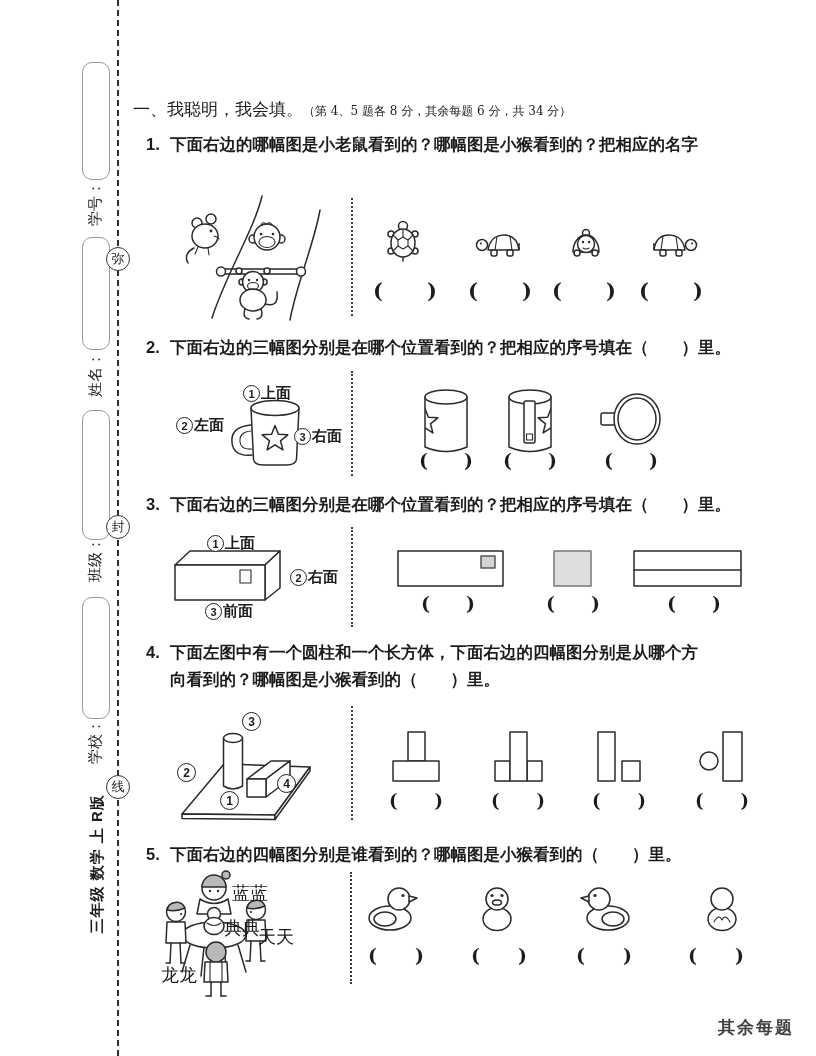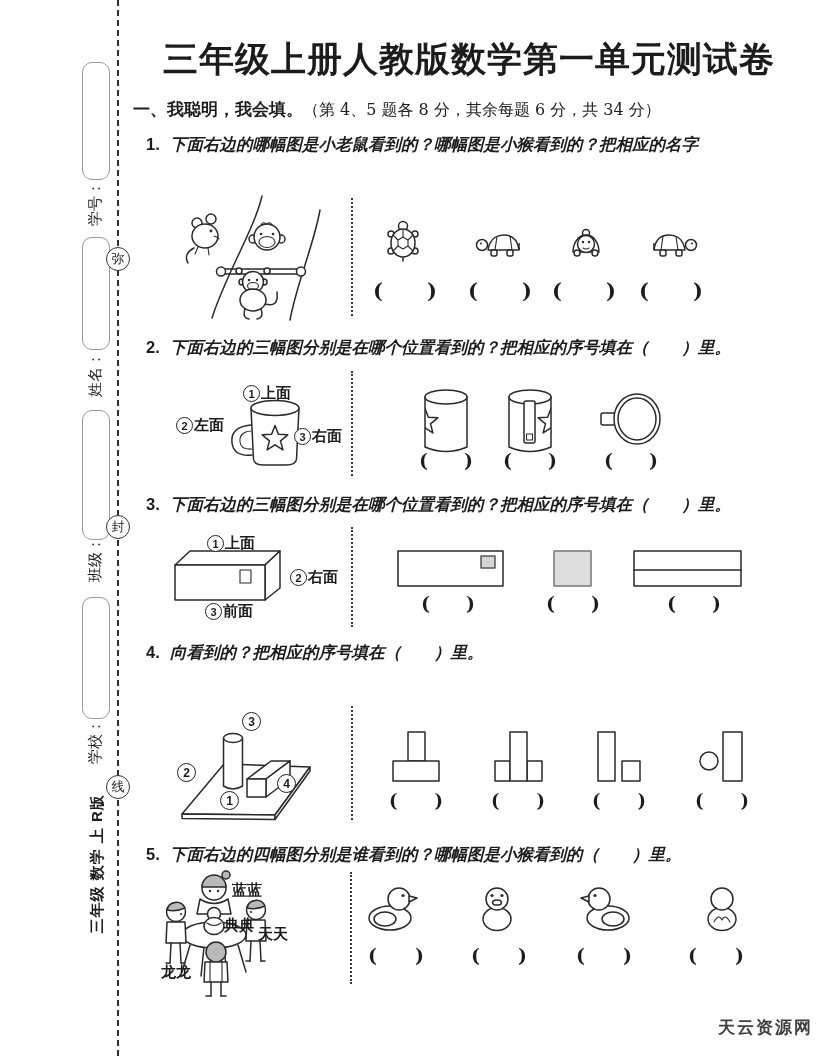--- a/index.html
+++ b/index.html
@@ -11,44 +11,44 @@
   .fieldbox{position:absolute;left:82px;width:26px;border:1.5px solid #9a9a9a;border-radius:10px;background:#fff;}
   .vlab{position:absolute;width:64px;text-align:center;transform:rotate(-90deg);font-size:15px;color:#222;white-space:nowrap;}
   .sealc{position:absolute;left:106px;width:22px;height:22px;border:1.5px solid #333;border-radius:50%;
          background:#fff;display:flex;align-items:center;justify-content:center;font-size:13px;z-index:3;}
   .edition{position:absolute;width:136px;text-align:center;transform:rotate(-90deg);
            font-size:15px;font-weight:700;letter-spacing:1px;white-space:nowrap;}
   
   .title{position:absolute;left:128px;top:36px;width:682px;text-align:center;
          font-size:35px;font-weight:900;letter-spacing:1px;}
   .section{position:absolute;left:133px;top:98px;font-size:17px;white-space:nowrap;}
-  .section .h{font-weight:700;}
-  .section .n{font-family:"DejaVu Serif","Liberation Serif",serif;font-size:16px;}
+  .section .h{font-weight:400;}
+  .section .n{font-family:"DejaVu Serif","Liberation Serif",serif;font-size:12px;}
   .q{position:absolute;display:flex;font-size:16.5px;font-weight:700;line-height:27px;}
   .q .num{width:24px;flex:none;}
-  .q .lines{width:645px;font-style:italic;}
+  .q .lines{width:645px;}
   
   .fig path,.fig line,.fig ellipse,.fig circle,.fig rect,.fig polygon,.fig polyline{
       stroke:#2a2a2a;stroke-width:1.5;fill:none;stroke-linecap:round;stroke-linejoin:round;}
   .fig .wfill{fill:#fff;}
   .fig .gfill{fill:#b9b9b9;}
   .fig .dfill{fill:#2a2a2a;stroke:none;}
   .fig .thin{stroke-width:1.1;}
   .vdash{position:absolute;border-left:2px dotted #3a3a3a;}
   .pg{position:absolute;display:flex;justify-content:space-between;
       font-family:"DejaVu Serif","Liberation Serif",serif;font-weight:600;}
   .figlab{position:absolute;font-size:15px;font-weight:600;white-space:nowrap;
           font-family:"DejaVu Serif","Liberation Serif",serif;display:flex;align-items:center;}
   .cnum{display:inline-flex;align-items:center;justify-content:center;width:15px;height:15px;
         border:1.2px solid #222;border-radius:50%;font-size:11px;font-weight:700;margin-right:1px;
         background:#fff;font-family:"Liberation Sans",sans-serif;flex:none;}
   .marker{position:absolute;width:17px;height:17px;border:1.4px solid #222;border-radius:50%;
           background:#fff;display:flex;align-items:center;justify-content:center;
           font-size:12px;font-weight:700;z-index:2;}
-  .name{position:absolute;font-size:15px;font-weight:700;white-space:nowrap;}
+  .name{position:absolute;font-size:18px;font-weight:400;white-space:nowrap;}
   .watermark{position:absolute;left:718px;top:1016px;font-size:17px;font-weight:700;
              color:#3f3f3f;letter-spacing:2px;white-space:nowrap;}
 </style>
 </head>
 <body>
 
 <div id="page">
 
   <div class="sealline"></div>
 
@@ -61,21 +61,20 @@
   <div class="vlab" style="left:63px;top:365px;">姓名：</div>
   <div class="vlab" style="left:63px;top:550px;">班级：</div>
   <div class="vlab" style="left:63px;top:732px;">学校：</div>
 
   <div class="sealc" style="top:247px;">弥</div>
   <div class="sealc" style="top:515px;">封</div>
   <div class="sealc" style="top:775px;">线</div>
 
   <div class="edition" style="left:29px;top:856px;">三年级 数学 上 R版</div>
 
-  <div class="title">三年级上册人教版数学第一单元测试卷</div>
   <div class="section">
     <span class="h">一、我聪明，我会填。</span><span class="n">（第 4、5 题各 8 分，其余每题 6 分，共 34 分）</span>
   </div>
 
   <div class="q" style="left:146px;top:131px;">
     <span class="num">1.</span>
     <div class="lines">
         <div>下面右边的哪幅图是小老鼠看到的？哪幅图是小猴看到的？把相应的名字</div>
       </div>
   </div>
@@ -87,21 +86,22 @@
   </div>
   <div class="q" style="left:146px;top:491px;">
     <span class="num">3.</span>
     <div class="lines">
         <div>下面右边的三幅图分别是在哪个位置看到的？把相应的序号填在（　　）里。</div>
       </div>
   </div>
   <div class="q" style="left:146px;top:639px;">
     <span class="num">4.</span>
     <div class="lines">
-      <div>向看到的？把相应的序号填在（　　）里。</div>
+        <div>下面左图中有一个圆柱和一个长方体，下面右边的四幅图分别是从哪个方</div>
+      <div>向看到的？哪幅图是小猴看到的（　　）里。</div>
       </div>
   </div>
   <div class="q" style="left:146px;top:841px;">
     <span class="num">5.</span>
     <div class="lines">
         <div>下面右边的四幅图分别是谁看到的？哪幅图是小猴看到的（　　）里。</div>
       </div>
   </div>
 
   <svg class="fig abs" style="left:150px;top:192px;" width="200" height="132" viewBox="0 0 200 132">
@@ -472,14 +472,14 @@
     </div>
   <div class="pg" style="left:576px;top:944px;width:56px;font-size:19px;">
     <span>(</span>
       <span>)</span>
     </div>
   <div class="pg" style="left:688px;top:944px;width:56px;font-size:19px;">
     <span>(</span>
       <span>)</span>
     </div>
 
-  <div class="watermark">天云资源网</div>
+  <div class="watermark">其余每题</div>
 </div>
 
 </body></html>

